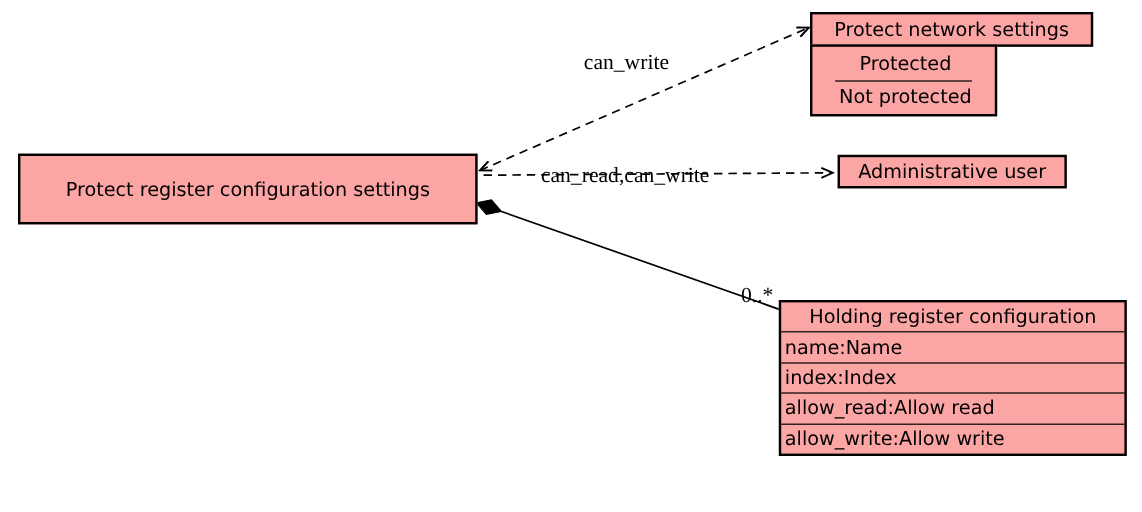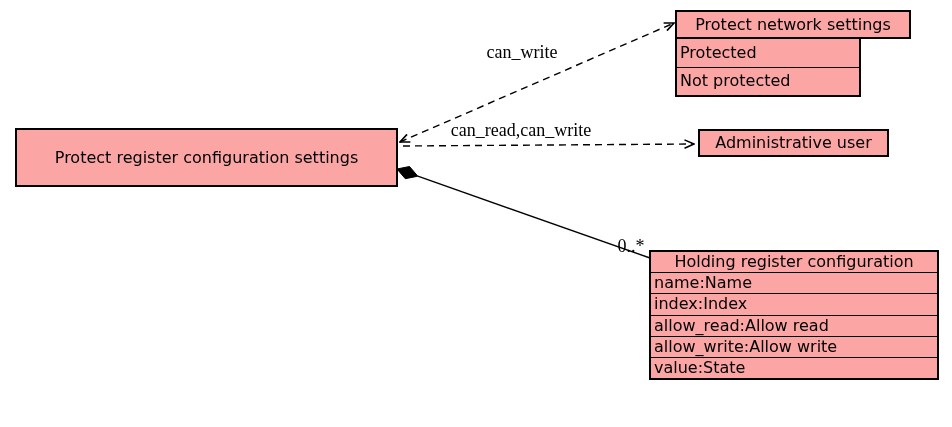--- a/index.html
+++ b/index.html
@@ -11,26 +11,26 @@
   .row{flex:1;display:flex;align-items:center;font-size:16px;line-height:1;
        white-space:nowrap;overflow:hidden;}
   .row.center{justify-content:center;}
   .row.field{padding-left:3px;}
   .sep{border-top:1px solid #000;}
   .elabel{position:absolute;font-family:"Liberation Serif",serif;font-size:18px;
           transform:translate(-50%,-50%);white-space:nowrap;background:transparent;}
   
   .n-settings{left:15px;top:128px;width:383px;height:59px;}
   .n-protect-hdr{left:675px;top:10px;width:236px;height:29px;}
-  .n-protect-body{left:675px;top:37px;width:186px;height:60px;}
+  .n-protect-body{left:675px;top:37px;width:156px;height:60px;align-items:center;}
   .n-admin-hdr{left:698px;top:129px;width:191px;height:28px;}
   .n-admin-body{left:698px;top:155px;width:162px;height:59px;}
   .n-holding{left:649px;top:250px;width:290px;height:130px;}
   .l-canwrite{left:522px;top:52px;}
-  .l-canread{left:521px;top:130px;}
+  .l-canread{left:521px;top:146px;}
   .l-mult{left:631px;top:246px;}
   .dashed{stroke:#000;stroke-width:1.4;fill:none;stroke-dasharray:7 5;}
   .solid{stroke:#000;stroke-width:1.4;fill:none;}
 </style>
 </head>
 <body>
 
 <div class="canvas">
 
   <svg class="edges" width="952" height="427" viewBox="0 0 952 427">
@@ -60,20 +60,19 @@
   <div class="box n-admin-hdr">
     <div class="row center">Administrative user</div>
   </div>
 
   <div class="box n-holding">
     <div class="row center">Holding register configuration</div>
     <div class="row field sep">name:Name</div>
     <div class="row field sep">index:Index</div>
     <div class="row field sep">allow_read:Allow read</div>
     <div class="row field sep">allow_write:Allow write</div>
-    <div class="row field sep">value:State</div>
   </div>
 
   <div class="elabel l-canwrite">can_write</div>
   <div class="elabel l-canread">can_read,can_write</div>
   <div class="elabel l-mult">0..*</div>
 
 </div>
 
 </body></html>

